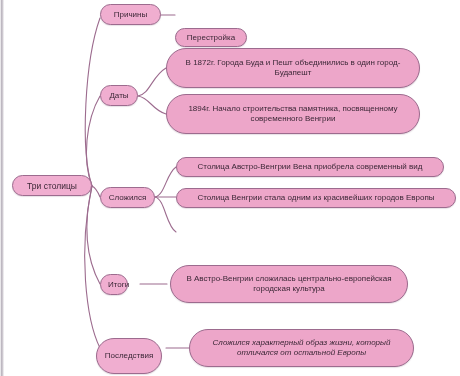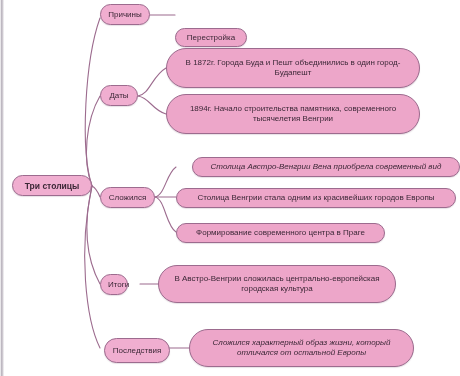--- a/index.html
+++ b/index.html
@@ -83,61 +83,58 @@
       <path d="M155,197 C165,195 166,174 176,167"></path>
       <path d="M155,197 L176,197"></path>
       <path d="M155,197 C165,199 166,226 176,232"></path>
 
       <path d="M140,284 L167,284"></path>
 
       <path d="M166,348 L189,348"></path>
     </g>
   </svg>
 
-  <div class="node root" style="left:12px; top:175px; width:80px; height:21px;font-weight:bold;">
+  <div class="node root" style="left:12px; top:175px; width:80px; height:21px;">
     <span class="node-text">Три столицы</span>
   </div>
 
-  <div class="node branch" style="left:100px; top:4px; width:50px; height:21px;">
+  <div class="node branch" style="left:100px; top:4px; width:61px; height:21px;">
     <span class="node-text">Причины</span>
   </div>
   <div class="node" style="left:175px; top:5px; width:72px; height:19px;margin-top:23px;">
     <span class="node-text">Перестройка</span>
   </div>
 
   <div class="node branch" style="left:100px; top:85px; width:38px; height:21px;">
     <span class="node-text">Даты</span>
   </div>
   <div class="node" style="left:166px; top:48px; width:254px; height:40px;justify-content:center;">
     <span class="node-text">В 1872г. Города Буда и Пешт объединились в один город- Будапешт</span>
   </div>
   <div class="node" style="left:166px; top:94px; width:254px; height:40px;">
-    <span class="node-text">1894г. Начало строительства памятника, современного тысячелетия Венгрии</span>
+    <span class="node-text">1894г. Начало строительства памятника, посвященному современного Венгрии</span>
   </div>
 
   <div class="node branch" style="left:100px; top:187px; width:55px; height:21px;">
     <span class="node-text">Сложился</span>
   </div>
-  <div class="node" style="left:192px; top:157px; width:268px; height:20px;font-style:italic;">
+  <div class="node" style="left:176px; top:157px; width:268px; height:20px;">
     <span class="node-text">Столица Австро-Венгрии Вена приобрела современный вид</span>
   </div>
   <div class="node" style="left:176px; top:188px; width:280px; height:20px;align-items:center;">
     <span class="node-text">Столица Венгрии стала одним из красивейших городов Европы</span>
   </div>
-  <div class="node" style="left:176px; top:223px; width:209px; height:20px;">
-    <span class="node-text">Формирование современного центра в Праге</span>
-  </div>
 
   <div class="node branch" style="left:100px; top:274px; width:28px; height:21px;">
     <span class="node-text">Итоги</span>
   </div>
-  <div class="node" style="left:158px; top:265px; width:238px; height:38px;">
+  <div class="node" style="left:170px; top:265px; width:238px; height:38px;">
     <span class="node-text">В Австро-Венгрии сложилась центрально-европейская городская культура</span>
   </div>
 
-  <div class="node branch" style="left:104px; top:338px; width:66px; height:25px;text-align:center;">
+  <div class="node branch" style="left:96px; top:338px; width:66px; height:36px;text-align:center;">
     <span class="node-text">Последствия</span>
   </div>
   <div class="node" style="left:189px; top:329px; width:225px; height:38px;font-style:italic;">
     <span class="node-text">Сложился характерный образ жизни, который отличался от остальной Европы</span>
   </div>
 
 </div>
 
 </body></html>

